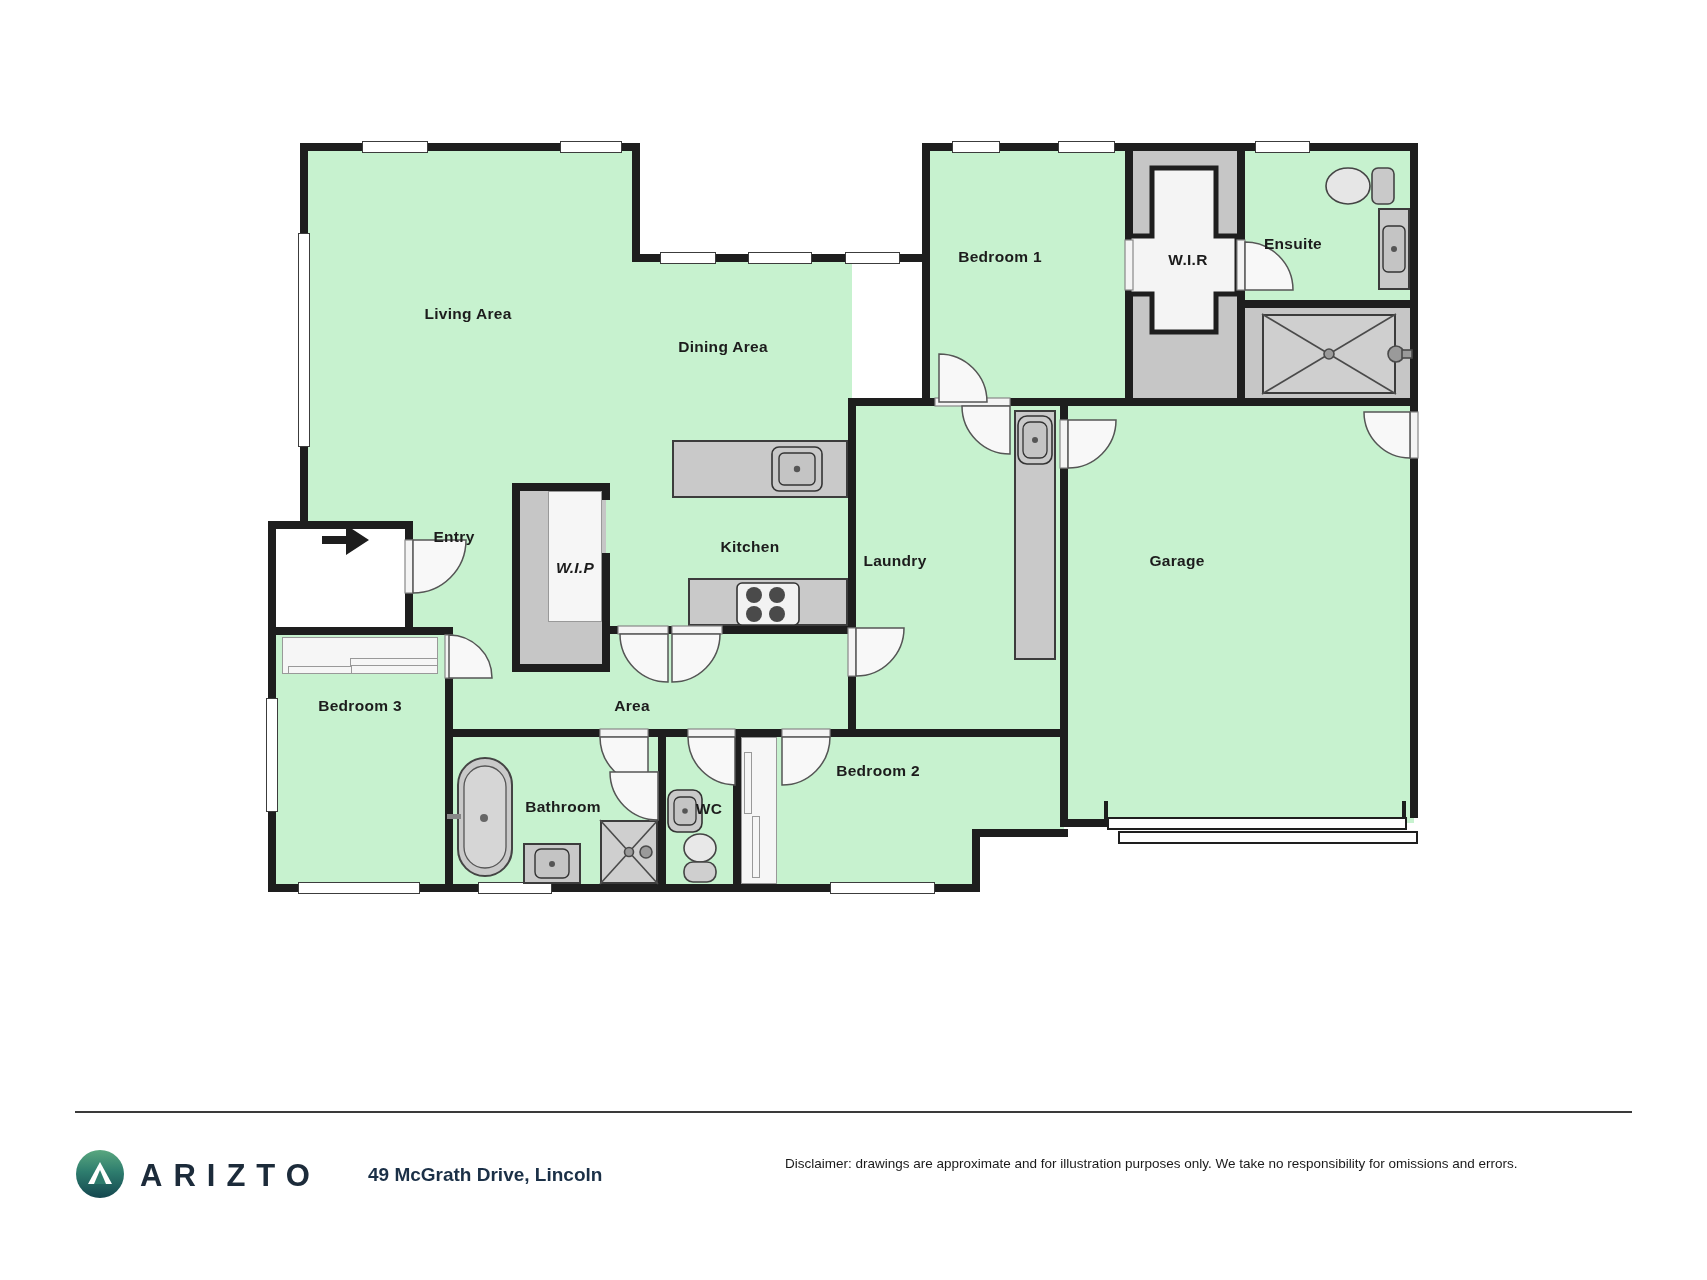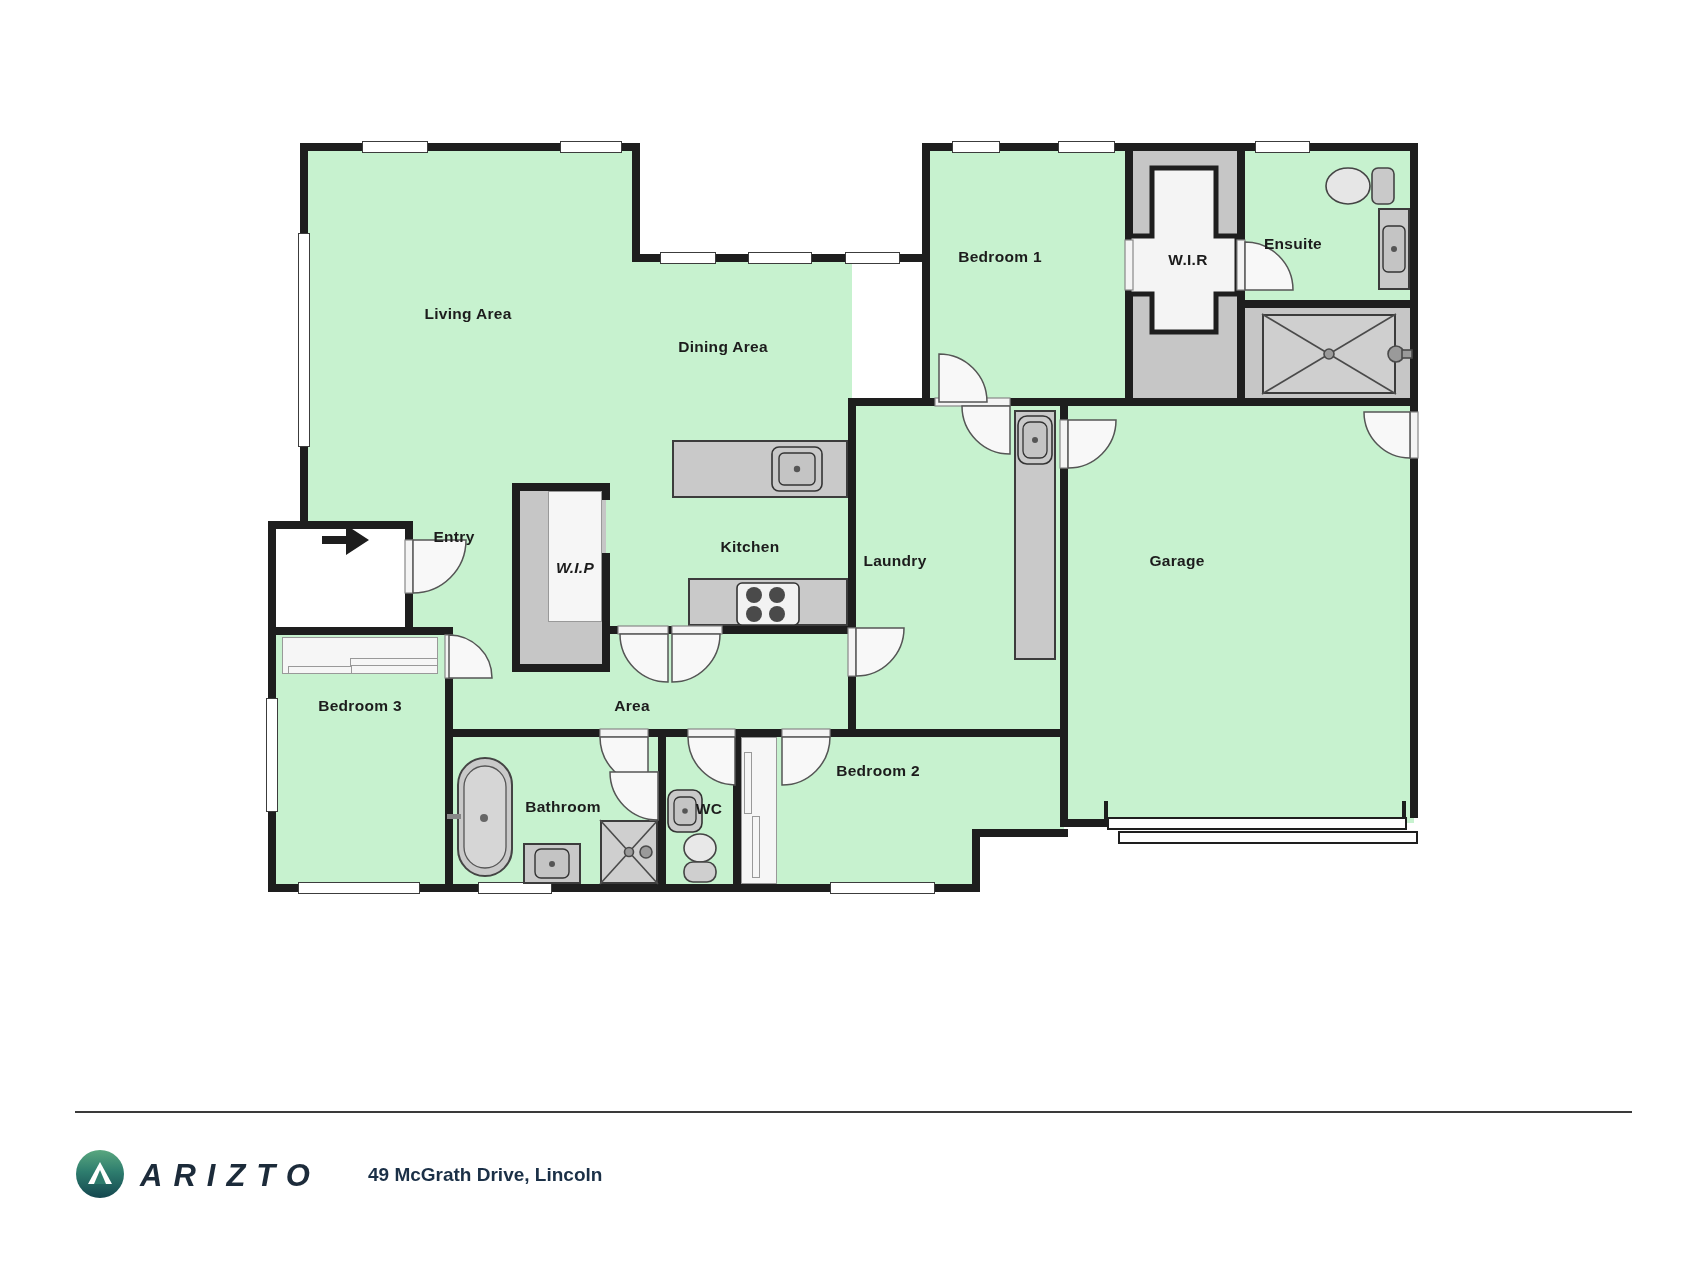--- a/index.html
+++ b/index.html
@@ -12,21 +12,21 @@
   .win{position:absolute;background:#ffffff;border:1.5px solid #3c3c3c;box-sizing:border-box;}
   .box{position:absolute;background:#c9c9c9;border:2px solid #3c3c3c;box-sizing:border-box;}
   .band{position:absolute;background:#ffffff;border:2px solid #1e1e1e;box-sizing:border-box;}
   .lbl{position:absolute;transform:translate(-50%,-50%);font-weight:700;font-size:15.5px;
        color:#1c1c1c;letter-spacing:.3px;white-space:nowrap;}
   #fixsvg{position:absolute;left:0;top:0;}
   .footer-line{position:absolute;left:75px;top:1111px;width:1557px;height:2px;background:#3a3a3a;}
   .logo{position:absolute;left:76px;top:1150px;width:48px;height:48px;border-radius:50%;
         background:linear-gradient(180deg,#5aa77f 0%,#2e7d6e 45%,#14474f 100%);}
   .brand{position:absolute;left:140px;top:1158px;font-size:31px;font-weight:700;
-         letter-spacing:11px;color:#1c2b3a;font-style:italic;}
+         letter-spacing:11px;color:#1c2b3a;}
   .addr{position:absolute;left:368px;top:1164px;font-size:19px;font-weight:700;color:#1b3047;}
   .disc{position:absolute;left:785px;top:1153px;font-size:13.5px;line-height:1.6;color:#1a1a1a;white-space:nowrap;}
 </style>
 </head>
 <body>
 
 <div id="canvas">
 
   <div class="room" style="left:304px;top:147px;width:332px;height:382px;"></div>
   <div class="room" style="left:636px;top:254px;width:216px;height:380px;"></div>
@@ -270,15 +270,16 @@
   <div class="footer-line"></div>
   <div class="logo">
     <svg width="48" height="48" viewBox="0 0 48 48">
       <polygon points="24,12 36,34 12,34" fill="#ffffff"></polygon>
       <polygon points="24,20 30,34 18,34" fill="#2e7d6e"></polygon>
     </svg>
   </div>
   <div class="brand">ARIZTO</div>
   <div class="addr">49 McGrath Drive, Lincoln</div>
   <div class="disc">
+    <div>Disclaimer: drawings are approximate and for illustration purposes only. We take no responsibility for omissions and errors.</div>
   </div>
 
 </div>
 
 </body></html>

